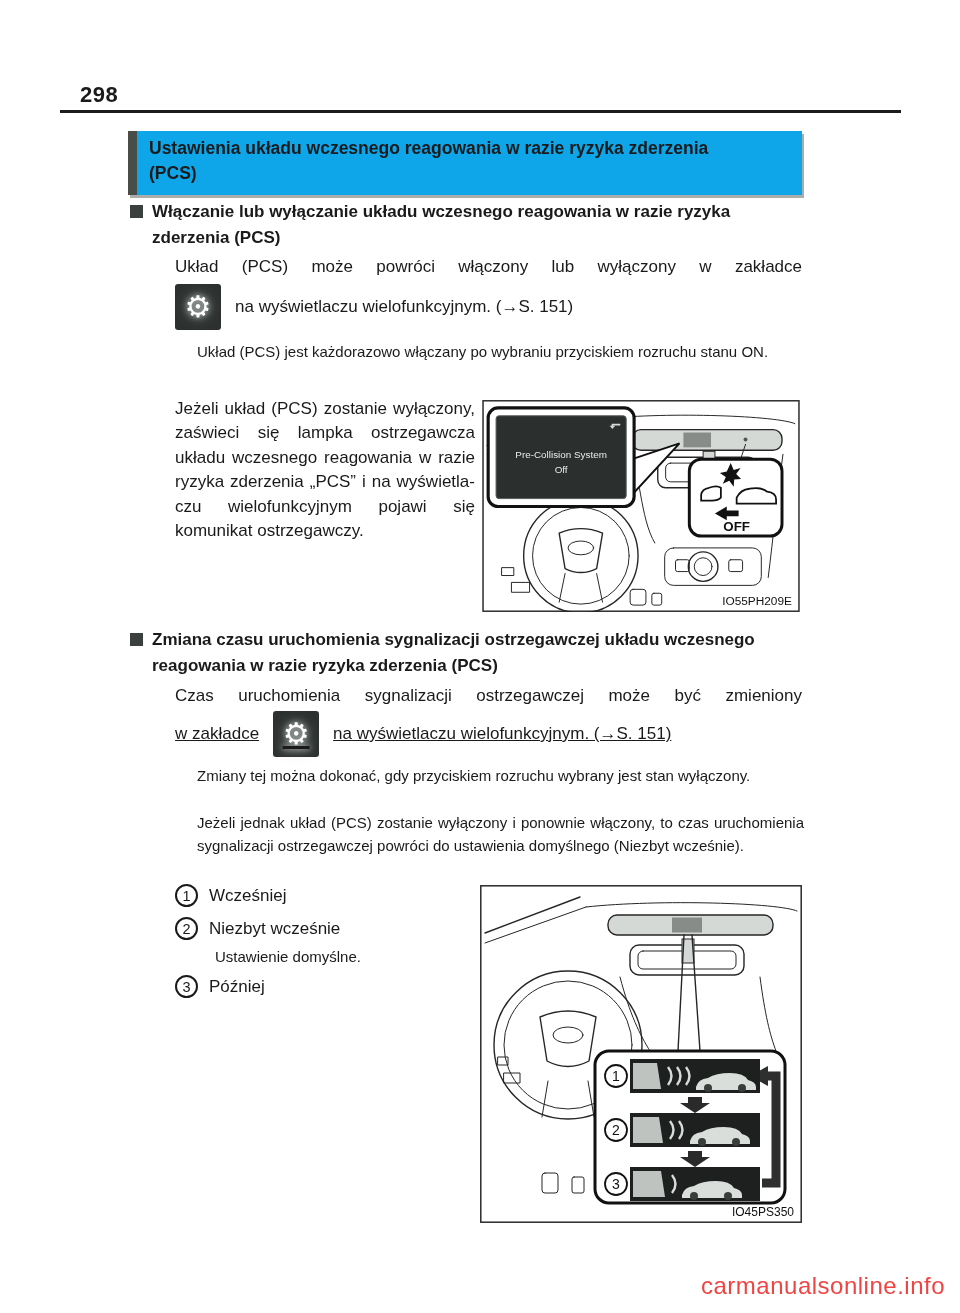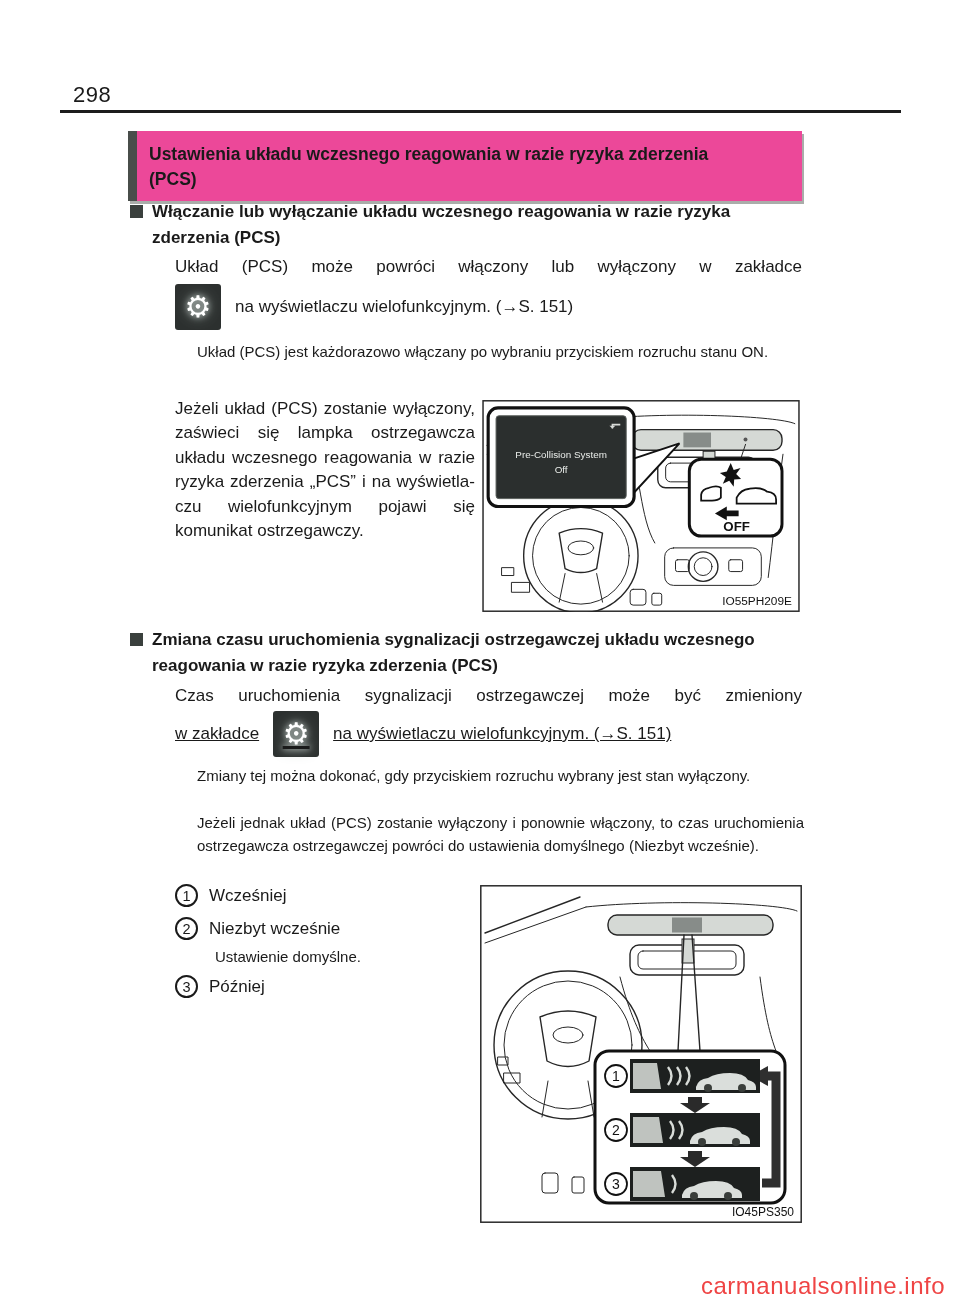--- a/index.html
+++ b/index.html
@@ -1,29 +1,29 @@
 <!DOCTYPE html>
 <html><head>
 <meta charset="utf-8">
 <style>
   html,body{margin:0;padding:0;background:#fff;}
   .page{
     position:relative;width:960px;height:1313px;background:#ffffff;
     font-family:"Liberation Sans",sans-serif;color:#1a1a1a;overflow:hidden;
   }
   
-  .page-number{position:absolute;left:73px;top:82px;font-size:22px;font-weight:normal;letter-spacing:.5px;}
+  .page-number{position:absolute;left:80px;top:82px;font-size:22px;font-weight:bold;letter-spacing:.5px;}
   .chapter-title{position:absolute;left:141px;top:87px;font-size:15.5px;color:#222;}
   .header-rule{position:absolute;left:60px;top:110px;width:841px;height:3px;background:#1c1c1c;}
   
   .title-box{
     position:absolute;left:128px;top:131px;width:674px;box-sizing:border-box;
-    background:#ec4899;border-left:9px solid #484d4a;
+    background:#0ea5e9;border-left:9px solid #484d4a;
     box-shadow:2px 3px 0 rgba(100,105,100,.55);
-    padding:11px 12px 8px 12px;
+    padding:5px 12px 8px 12px;
   }
   .title-box .tb-text{display:block;max-width:580px;font-size:17.5px;font-weight:bold;line-height:1.45;}
   
   .sec-heading{position:absolute;left:130px;display:flex;align-items:flex-start;}
   .sec-heading .bullet{flex:0 0 13px;width:13px;height:13px;background:#3a403d;margin-top:6px;}
   .sec-heading .h-text{margin-left:9px;max-width:640px;font-size:17px;font-weight:bold;line-height:1.5;}
   .s1-heading{top:199px;}
   .s2-heading{top:627px;}
   
   .para-full{position:absolute;left:175px;width:627px;font-size:17px;line-height:1.45;
@@ -168,21 +168,21 @@
 
   <div class="icon-line s2-iconline">
     <span class="before-icon">w zakładce</span>
     <span class="gear-icon">
       <span class="gear-glyph">⚙</span>
     </span>
     <span class="after-icon">na wyświetlaczu wielofunkcyjnym. (→S. 151)</span>
   </div>
 
   <div class="note s2-note1">Zmiany tej można dokonać, gdy przyciskiem rozruchu wybrany jest stan wyłączony.</div>
-  <div class="note s2-note2">Jeżeli jednak układ (PCS) zostanie wyłączony i ponownie włączony, to czas uruchomienia ostrzegawcza ostrzegawczej powróci do ustawienia domyślnego (Niezbyt wcześnie).</div>
+  <div class="note s2-note2">Jeżeli jednak układ (PCS) zostanie wyłączony i ponownie włączony, to czas uruchomienia sygnalizacji ostrzegawczej powróci do ustawienia domyślnego (Niezbyt wcześnie).</div>
 
   <div class="option-list">
     <div class="option-item">
       <span class="num-circle">1</span>
       <span class="opt-label">Wcześniej</span>
     </div>
     <div class="option-item">
       <span class="num-circle">2</span>
       <span class="opt-label">Niezbyt wcześnie</span>
     </div>

